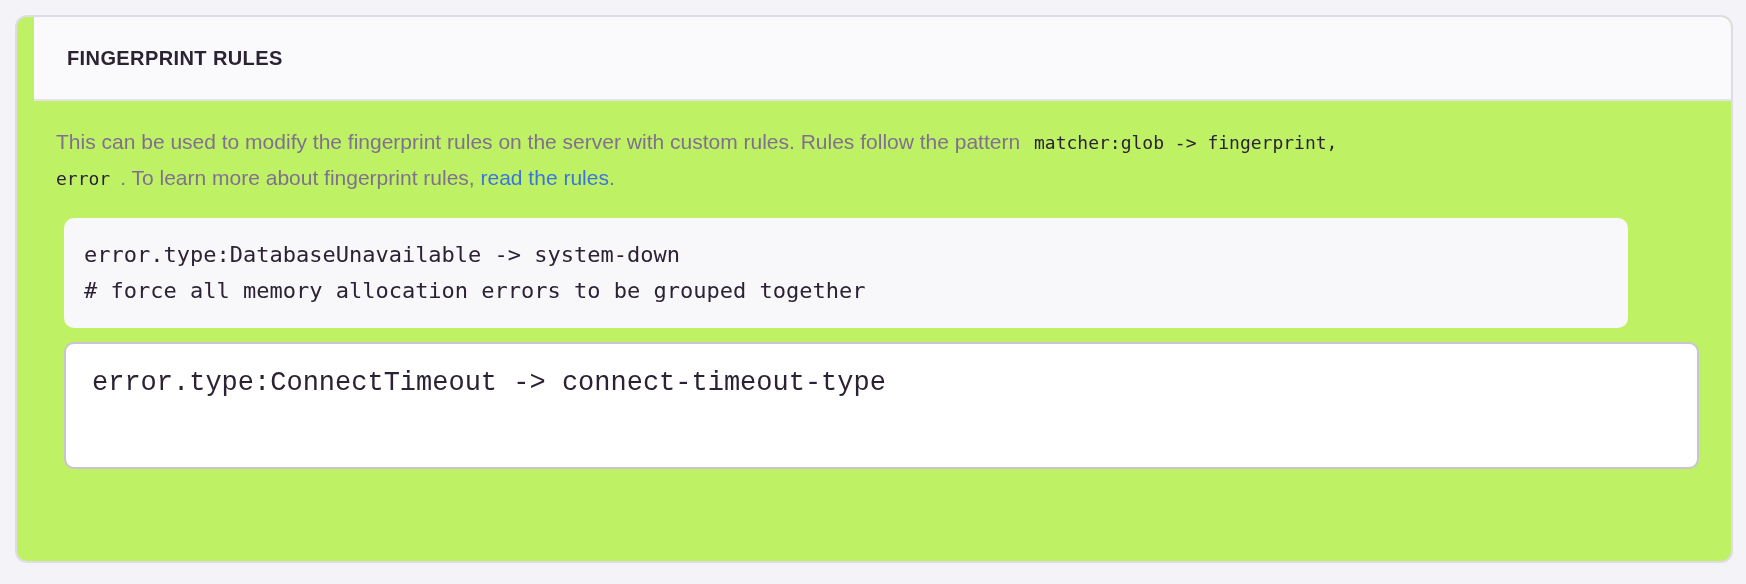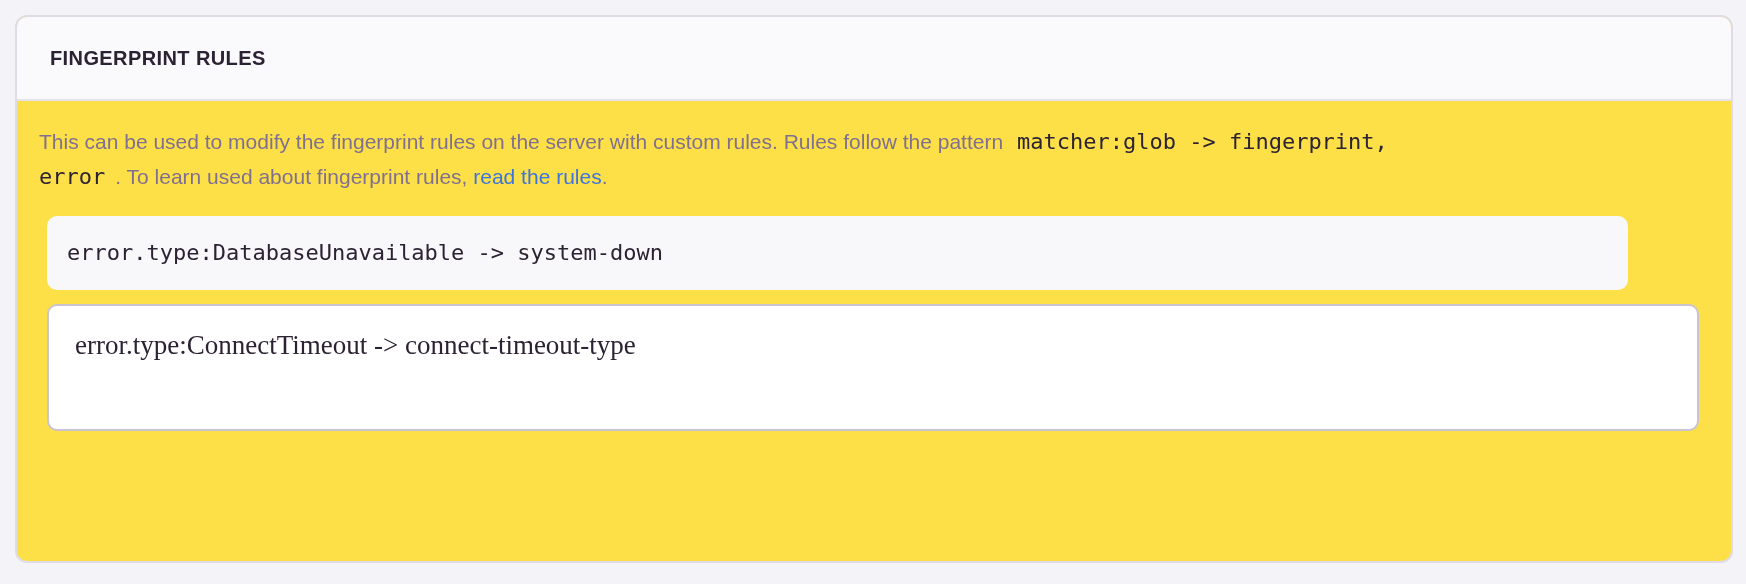--- a/index.html
+++ b/index.html
@@ -10,24 +10,25 @@
     width: 1746px;
     height: 584px;
     background: #F4F3F8;
     font-family: "Liberation Sans", sans-serif;
     overflow: hidden;
   }
   .panel {
     box-sizing: border-box;
     margin: 15px 13px 0 15px;
     height: 548px;
-    background: #fde047;
+    background: #bef264;
     border: 2px solid #E0DCE6;
     border-radius: 12px;
     overflow: hidden;
+    padding-left: 17px;
   }
   .panel-header {
     background: #FAF9FB;
     border-bottom: 2px solid #E6E2EB;
     padding: 29px 33px;
   }
   .panel-title {
     margin: 0;
     font-size: 20px;
     line-height: 24px;
@@ -39,21 +40,21 @@
     padding: 23px 32px 26px 22px;
   }
   .desc-line {
     font-size: 21px;
     line-height: 35px;
     color: #80708F;
     white-space: nowrap;
   }
   .icode {
     font-family: "DejaVu Sans Mono", "Liberation Mono", monospace;
-    font-size: 22px;
+    font-size: 18px;
     color: #2B2233;
   }
   .icode-a { margin-left: 8px; }
   .icode-b { margin-right: 10px; }
   .docs-link {
     color: #3C74DD;
     text-decoration: none;
     cursor: pointer;
   }
   .desc-suffix { color: #80708F; }
@@ -73,21 +74,21 @@
   .rules-input {
     display: block;
     box-sizing: border-box;
     margin-left: 8px;
     width: calc(100% - 8px);
     height: 127px;
     background: #FFFFFF;
     border: 2px solid #C9C3D2;
     border-radius: 10px;
     padding: 20px 26px;
-    font-family: Liberation Serif, serif;
+    font-family: Liberation Mono, monospace;
     font-size: 27px;
     line-height: 38px;
     color: #2B2233;
     resize: none;
     outline: none;
     overflow: hidden;
   }
 </style>
 </head>
 <body>
@@ -97,23 +98,23 @@
 
     <header class="panel-header">
       <h2 class="panel-title">FINGERPRINT RULES</h2>
     </header>
 
     <div class="panel-body">
 
       <div>
         <div class="desc-line"><span>This can be used to modify the fingerprint rules on the server with custom rules. Rules follow the pattern</span>
           <code class="icode icode-a">matcher:glob -&gt; fingerprint,</code></div>
-        <div class="desc-line"><code class="icode icode-b">error</code><span>. To learn used about fingerprint rules,</span>
+        <div class="desc-line"><code class="icode icode-b">error</code><span>. To learn more about fingerprint rules,</span>
           <a class="docs-link" href="#">read the rules</a><span class="desc-suffix">.</span></div>
       </div>
 
-      <pre class="example-block"><div>error.type:DatabaseUnavailable -&gt; system-down</div></pre>
+      <pre class="example-block"><div>error.type:DatabaseUnavailable -&gt; system-down</div><div># force all memory allocation errors to be grouped together</div></pre>
 
       <textarea class="rules-input" spellcheck="false" style="">error.type:ConnectTimeout -&gt; connect-timeout-type</textarea>
     </div>
 
   </section>
 </main>
 
 </body></html>

